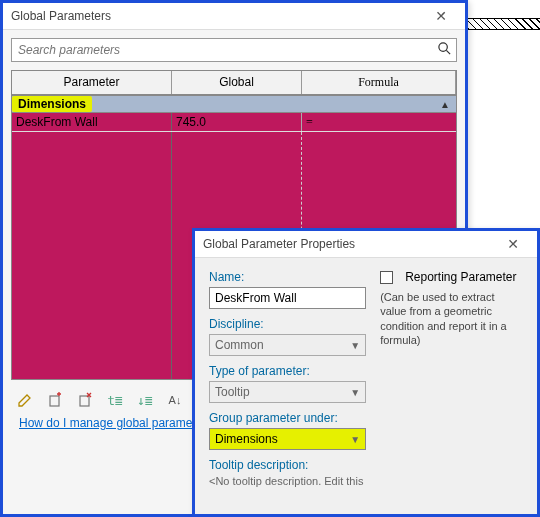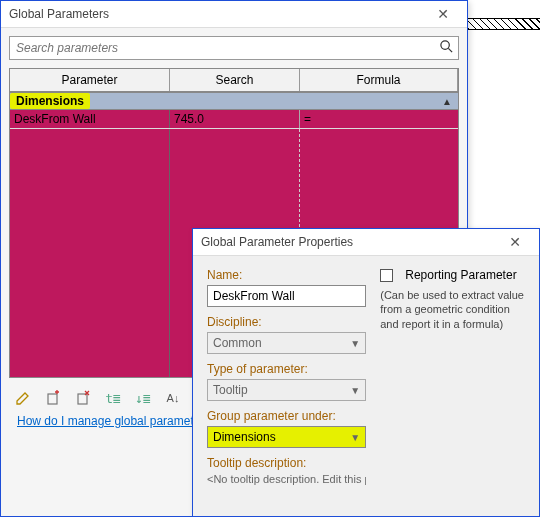--- a/index.html
+++ b/index.html
@@ -10,21 +10,21 @@
     background: #fff;
     color: #000;
     width: 540px;
     height: 517px;
     overflow: hidden;
     position: relative;
   }
   .dialog {
     position: absolute;
     background: #f0f0f0;
-    border: 1px solid #1d4ed8;
+    border: 3px solid #1d4ed8;
     box-shadow: 2px 2px 6px rgba(0,0,0,0.15);
   }
   .titlebar {
     display: flex;
     align-items: center;
     justify-content: space-between;
     background: #fff;
     border-bottom: 1px solid #ddd;
     padding: 5px 8px;
     color: #444;
@@ -79,21 +79,21 @@
     border-bottom: 1px solid #888;
   }
   .pt-head .col {
     border-right: 1px solid #999;
     padding: 4px 0;
     text-align: center;
     font-size: 12px;
   }
   .col-p { width: 160px; }
   .col-v { width: 130px; }
-  .col-f { flex: 1; border-right: none; }
+  .col-f { flex: 1; border-right: none; font-family: Liberation Serif, serif; }
   .pt-group {
     display: flex;
     align-items: center;
     background: #a8b8cf;
     border-top: 1px solid #888;
     border-bottom: 1px solid #888;
     height: 18px;
     position: relative;
   }
   .pt-group .label {
@@ -181,21 +181,21 @@
   .props-body {
     padding: 10px 14px;
     display: flex;
     gap: 14px;
     height: calc(100% - 30px);
     overflow: hidden;
   }
   .props-col1 { flex: 1.1; min-width: 0;}
   .props-col2 { flex: 1; min-width: 0;}
   .field-label {
-    color: #a16207;
+    color: #0369a1;
     margin-bottom: 3px;
     margin-top: 8px;
   }
   .field-label:first-child { margin-top: 2px;}
   .text-input {
     width: 100%;
     height: 22px;
     border: 1px solid #888;
     padding: 0 5px;
     font-size: 12px;
@@ -254,21 +254,21 @@
       <span class="mag">
         <svg width="15" height="15" viewBox="0 0 16 16">
             <circle cx="6.5" cy="6.5" r="4.5" fill="none" stroke="#333" stroke-width="1.3"></circle>
             <line x1="10" y1="10" x2="14" y2="14" stroke="#333" stroke-width="1.3"></line>
           </svg>
       </span>
     </div>
     <div class="param-table">
       <div class="pt-head">
         <div class="col col-p">Parameter</div>
-        <div class="col col-v">Search</div>
+        <div class="col col-v">Global</div>
         <div class="col col-f">Formula</div>
       </div>
       <div class="pt-group">
         <span class="label">Dimensions</span>
         <span class="expander">▲</span>
       </div>
       <div class="pt-row">
         <div class="cell col-p">DeskFrom Wall</div>
         <div class="cell col-v">745.0</div>
         <div class="cell col-f">=</div>

